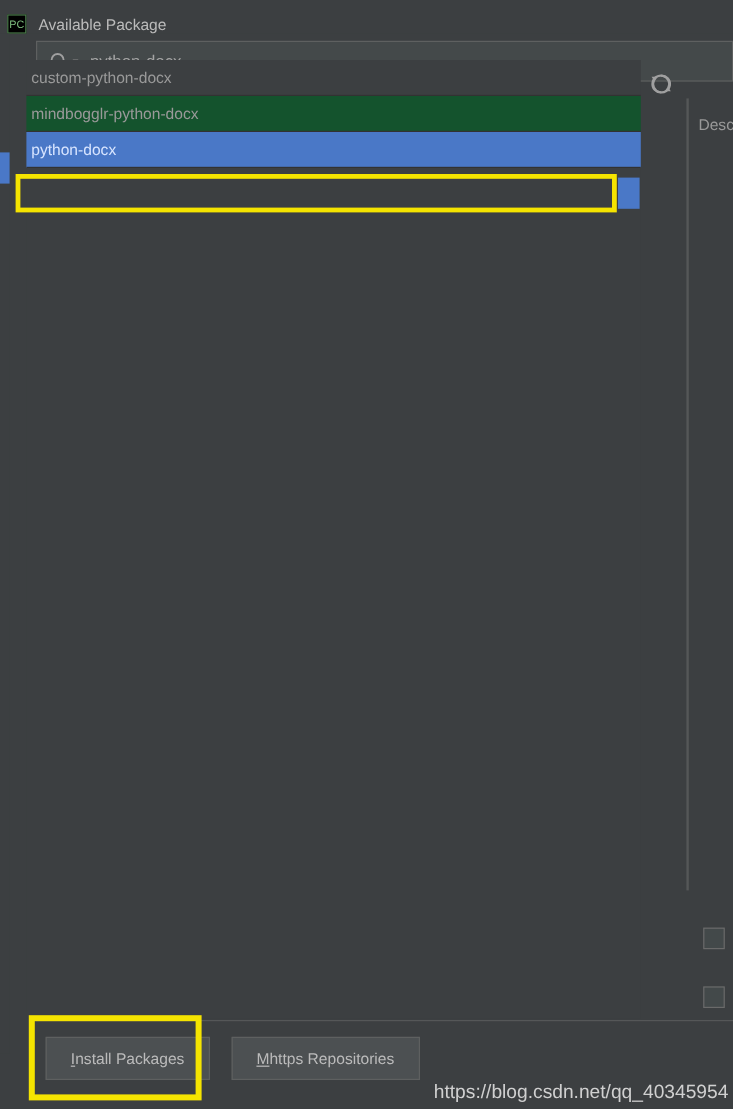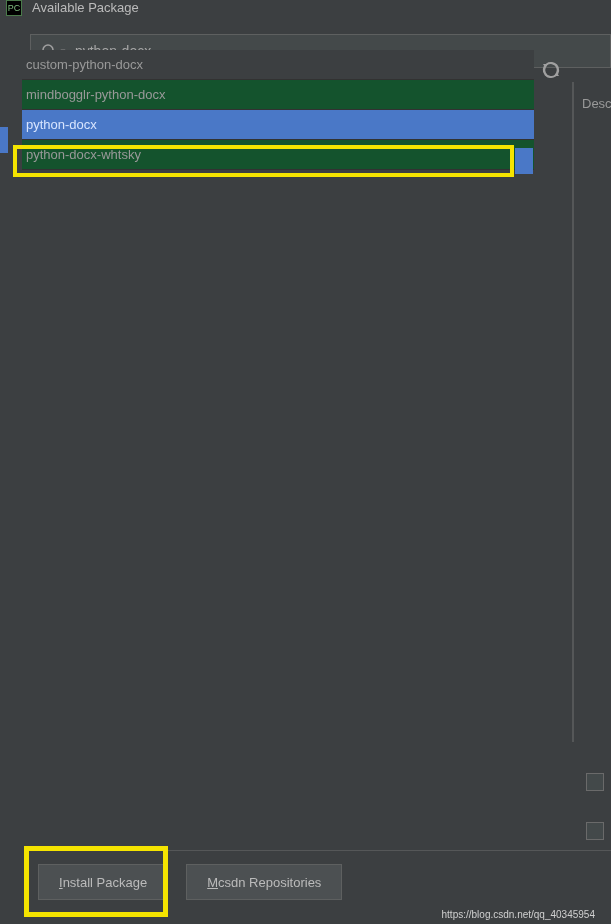--- a/index.html
+++ b/index.html
@@ -13,21 +13,21 @@
       background: #3c3f41;
       font-family: Arial, sans-serif;
       font-size: 13px;
       color: #bbbbbb;
       overflow: hidden;
       position: relative;
     }
     .title-bar {
       height: 28px;
       display: flex;
-      align-items: flex-start;
+      align-items: flex-end;
       padding-left: 6px;
       background: #3c3f41;
     }
     .app-icon {
       width: 16px;
       height: 16px;
       background: #000;
       border: 1px solid #4a7a4a;
       display: flex;
       align-items: center;
@@ -210,24 +210,24 @@
       left: 24px;
       top: 846px;
       width: 144px;
       height: 71px;
       border: 5px solid #f5e400;
       pointer-events: none;
       z-index: 10;
     }
     .watermark {
       position: absolute;
-      right: 16px;
+      right: 4px;
       bottom: 4px;
       color: #d0d0d0;
-      font-size: 10px;
+      font-size: 16px;
     }
   </style>
 </head>
 <body>
 
 <div class="title-bar">
   <div class="app-icon">PC</div>
   <div class="title-text">Available Package</div>
 </div>
 
@@ -249,23 +249,20 @@
   <div class="list-panel">
     <div class="list-item">
         <span>custom-python-docx</span>
       </div>
     <div class="list-item alt">
         <span>mindbogglr-python-docx</span>
       </div>
     <div class="list-item selected">
         <span>python-docx</span>
       </div>
-    <div class="list-item alt">
-        <span>python-docx-whtsky</span>
-      </div>
     <div class="refresh-btn">
       <svg viewBox="0 0 20 20">
         <path d="M 10 3 A 7 7 0 1 1 4 7" fill="none" stroke="#a0a0a0" stroke-width="1.8"></path>
         <polygon points="2,4 7,4 4.5,8" fill="#a0a0a0"></polygon>
         <path d="M 10 17 A 7 7 0 1 1 16 13" fill="none" stroke="#a0a0a0" stroke-width="1.8"></path>
         <polygon points="18,16 13,16 15.5,12" fill="#a0a0a0"></polygon>
       </svg>
     </div>
   </div>
 </div>
@@ -277,23 +274,23 @@
 <div class="desc-label">Descr</div>
 
 <div class="checkbox-stub checkbox-1"></div>
 <div class="checkbox-stub checkbox-2"></div>
 
 <div class="bottom-divider"></div>
 
 <div class="button-row">
   <div class="btn">
     <span class="underline">I</span>
-      <span>nstall Package</span>
+      <span>nstall Packages</span>
   </div>
   <div class="btn">
     <span class="underline">M</span>
-      <span>csdn Repositories</span>
+      <span>https Repositories</span>
   </div>
 </div>
 
 <div class="highlight-box-2"></div>
 
 <div class="watermark">https://blog.csdn.net/qq_40345954</div>
 
 </body></html>

